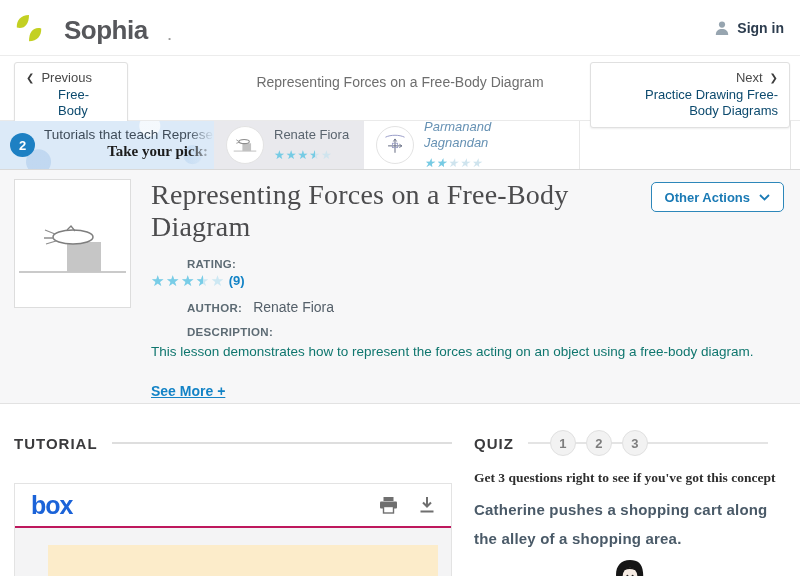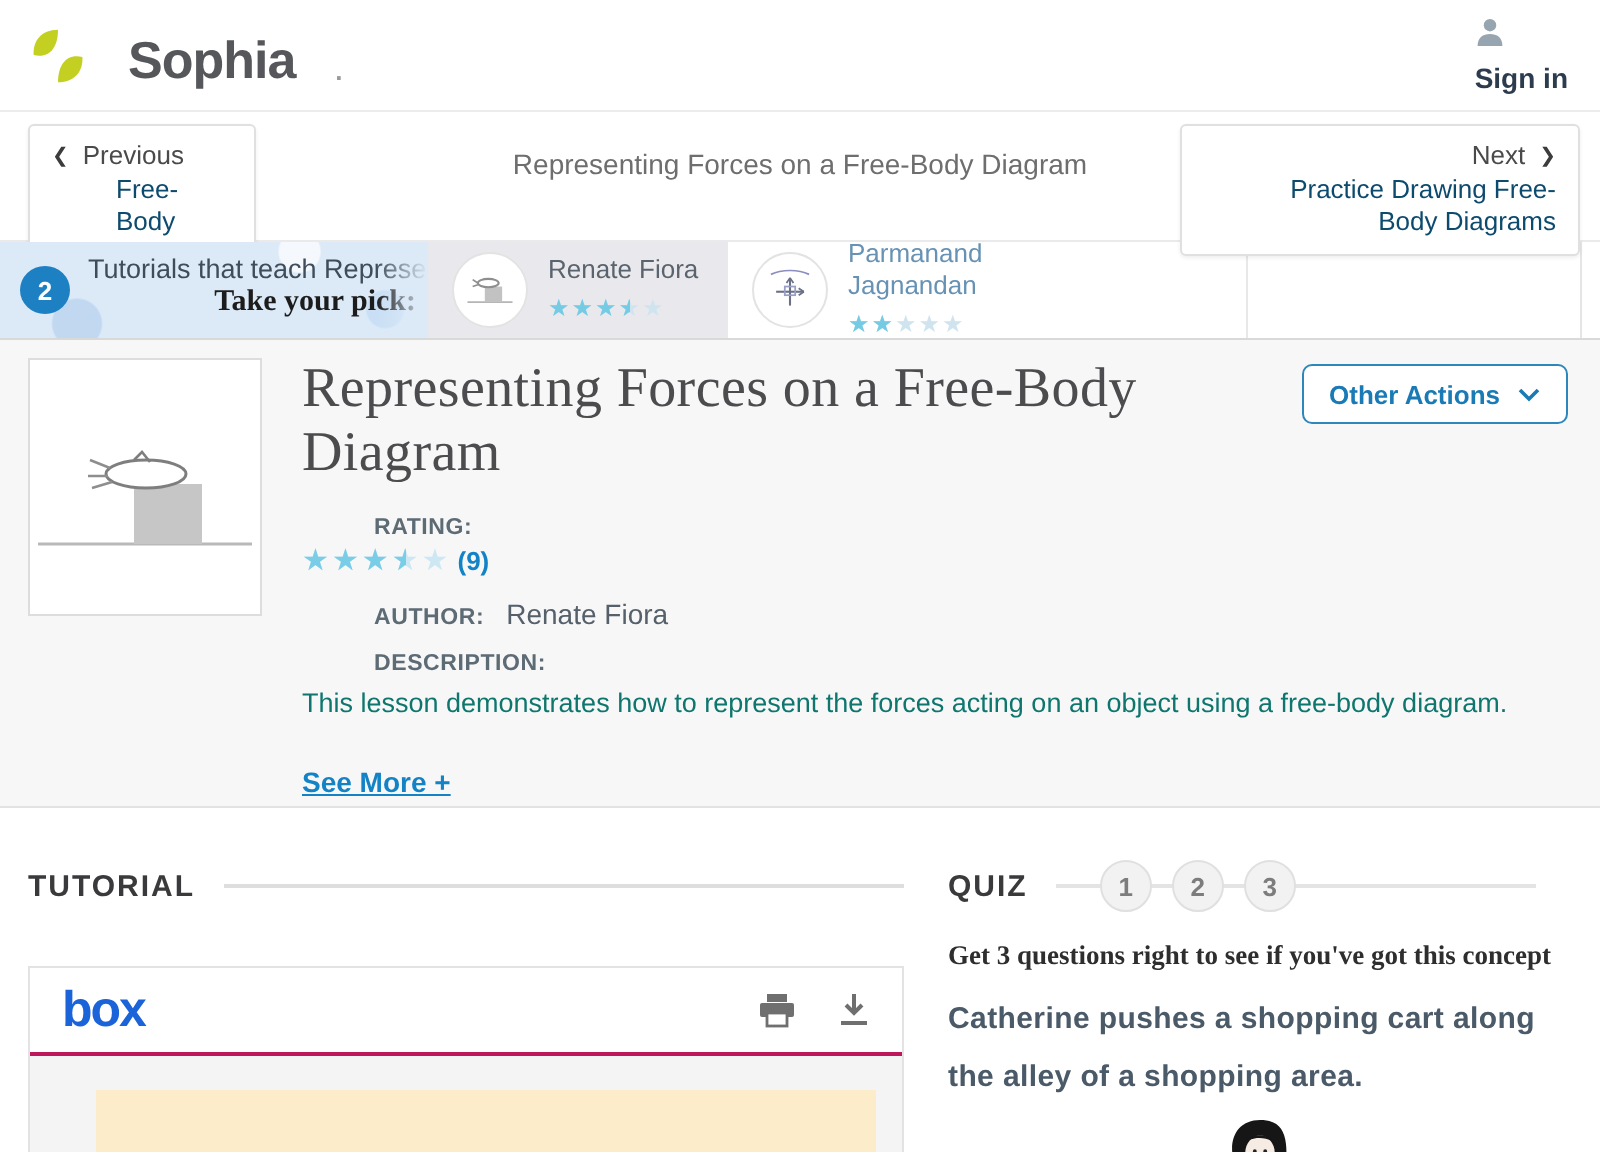--- a/index.html
+++ b/index.html
@@ -5,21 +5,21 @@
   * { margin:0; padding:0; box-sizing:border-box; }
   html,body { width:800px; height:576px; overflow:hidden; background:#fff;
     font-family:"Liberation Sans", sans-serif; }
 
   
   .top-header { height:56px; display:flex; align-items:center; padding:0 16px 0 14px;
     border-bottom:1px solid #ececec; background:#fff; }
   .logo { display:flex; align-items:flex-end; gap:20px; cursor:pointer; }
   .logo-text { font-size:26px; font-weight:bold; color:#56575b; letter-spacing:-0.5px; line-height:1; }
   .logo-mark { font-size:13px; color:#9a9a9a; font-weight:bold; }
-  .signin { margin-left:auto; display:flex; align-items:flex-start; gap:7px; cursor:pointer;flex-direction:column; }
+  .signin { margin-left:auto; display:flex; align-items:center; gap:7px; cursor:pointer; }
   .signin-label { font-size:14px; font-weight:bold; color:#2c3c4e; }
 
   
   .lesson-nav { position:relative; height:64px; background:#fff; }
   .nav-card { position:absolute; top:6px; background:#fff; border:1px solid #e0e0e0;
     border-radius:3px; box-shadow:0 1px 2px rgba(0,0,0,0.07); padding:7px 11px;
     font-size:13px; cursor:pointer; }
   .nav-card .dir { color:#4a4a4a; display:flex; align-items:center; gap:7px; }
   .nav-card .chev { font-size:10px; color:#3c3c3c; }
   .nav-card .dest { color:#0c4a6e; margin-top:2px; line-height:1.25;margin-left:32px; }
@@ -40,21 +40,21 @@
   .picker-intro::after { content:""; position:absolute; top:0; right:0; bottom:0; width:26px;
     background:linear-gradient(to right, rgba(220,234,248,0), #dceaf8); }
   .picker-badge { position:absolute; left:10px; top:12px; width:25px; height:24px;
     border-radius:50%; background:#1d80c3; color:#fff; font-size:13px; font-weight:bold;
     display:flex; align-items:center; justify-content:center; }
   .picker-heading { font-size:13.5px; color:#3f4c59; white-space:nowrap; }
   .picker-tagline { font-family:cursive; font-size:15px; font-weight:bold; color:#1c1c1c;
     text-align:right; margin-top:1px; white-space:nowrap; }
   .author-card { display:flex; align-items:center; gap:10px; padding:0 12px; cursor:pointer; }
   .author-card.selected { width:150px; background:#e9e9ed; }
-  .author-card.alt { width:260px; background:#fff; border-right:1px solid #e8e8e8; }
+  .author-card.alt { width:216px; background:#fff; border-right:1px solid #e8e8e8;font-style:italic; }
   .avatar { width:38px; height:38px; border-radius:50%; background:#fff;
     border:1px solid #e3e3e3; display:flex; align-items:center; justify-content:center; flex:none; }
   .author-name { font-size:13px; color:#5a646e; line-height:1.2; margin-bottom:2px; }
   .author-card.alt .author-name { color:#6792b4; width:92px; }
   .stars { position:relative; display:inline-block; font-size:12px; letter-spacing:1px;
     color:#cfe4ee; line-height:1; }
   .stars .stars-fill { position:absolute; left:0; top:0; overflow:hidden;
     white-space:nowrap; color:#76cbe4; }
   .picker-spacer { flex:1; background:#fff; border-right:1px solid #e5e5e5; margin-right:9px; }
 

